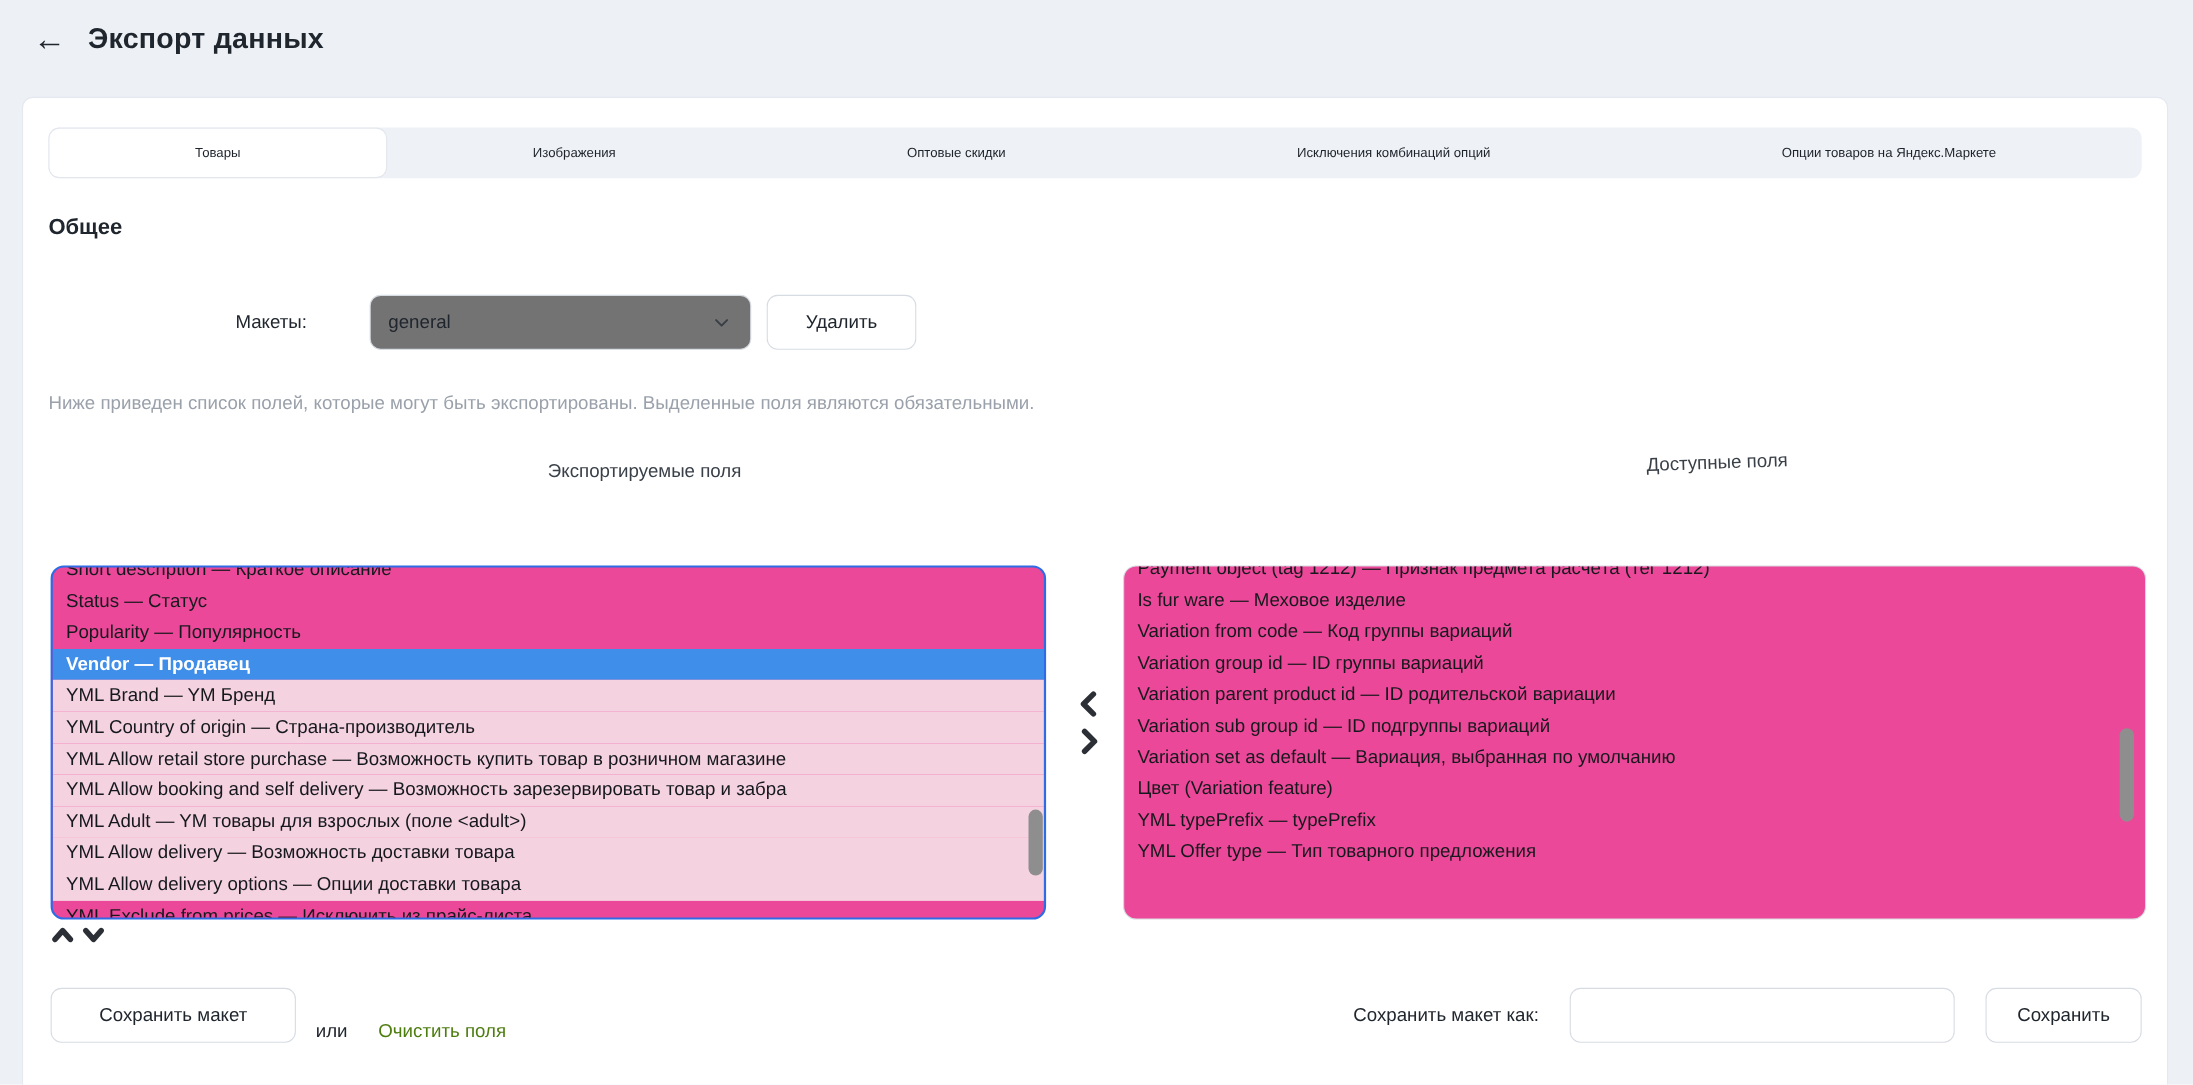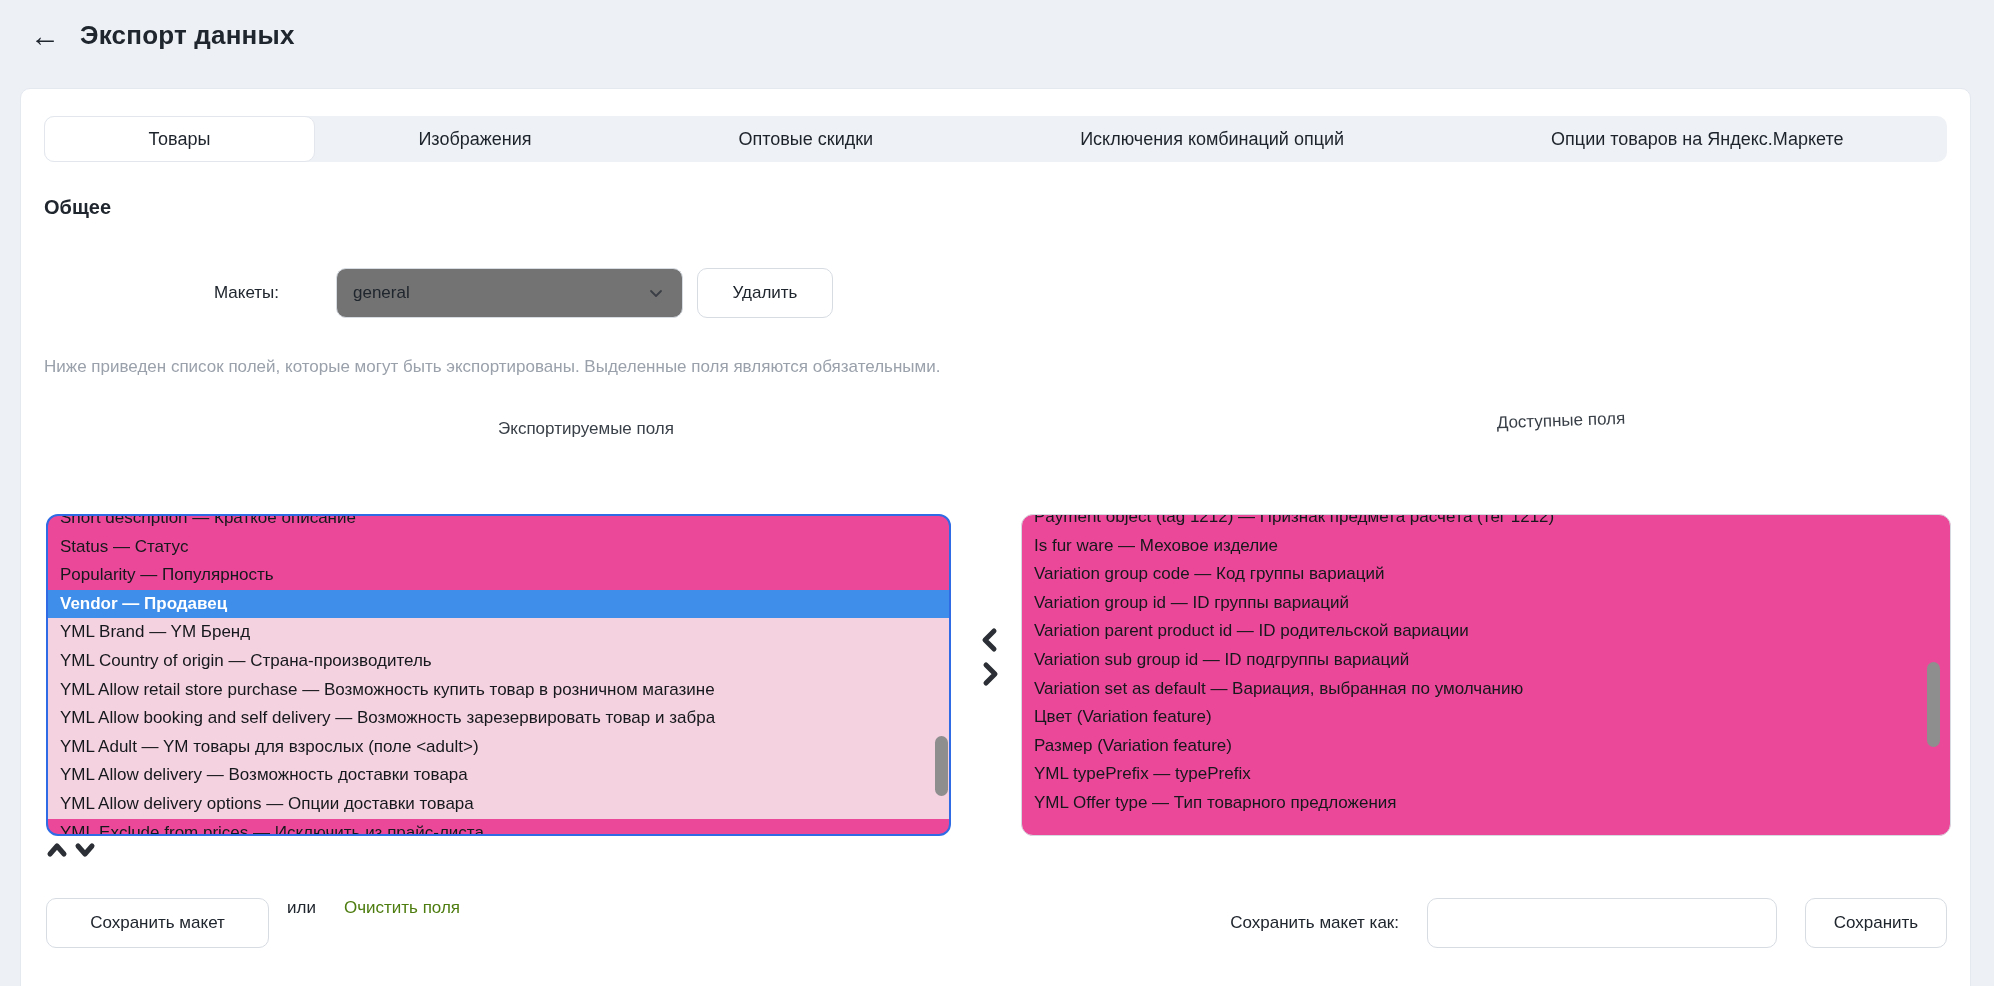--- a/index.html
+++ b/index.html
@@ -24,21 +24,21 @@
     box-sizing:border-box;
   }
 
   
   .tabstrip{
     position:absolute;left:23px;right:23px;top:27px;height:46px;
     background:#eef1f5;border-radius:10px;display:flex;align-items:stretch;
   }
   .tab{
     flex:1 1 auto;display:flex;align-items:center;justify-content:center;
-    padding:0 80px;white-space:nowrap;font-size:18px;color:#1d232b;cursor:pointer;
+    padding:0 80px;white-space:nowrap;font-size:12px;color:#1d232b;cursor:pointer;
     border-radius:10px;
   }
   .tab.active{background:#ffffff;border:1px solid #e3e7ed;box-sizing:border-box;font-weight:500;}
 
   
   .section-heading{position:absolute;left:23px;top:107px;font-size:20px;font-weight:700;color:#20262e;}
   .layouts-row{position:absolute;left:0;top:179px;height:50px;width:100%;}
   .layouts-label{position:absolute;left:193px;top:0;height:50px;line-height:50px;font-size:17px;color:#20262e;}
   .select{
     position:absolute;left:315px;top:0;width:347px;height:50px;box-sizing:border-box;
@@ -74,21 +74,21 @@
   .thumb{position:absolute;width:13px;border-radius:7px;background:#8e8e8e;cursor:pointer;}
   .thumb.left{right:1px;top:220px;height:60px;}
   .thumb.right{right:10px;top:147px;height:85px;}
 
   
   .transfer{position:absolute;left:958px;top:538px;display:flex;flex-direction:column;gap:8px;align-items:center;}
   .icon-btn{cursor:pointer;display:inline-flex;align-items:center;justify-content:center;}
   .reorder{position:absolute;left:25px;top:753px;display:flex;gap:6px;align-items:center;}
 
   
-  .footer-left{position:absolute;left:25px;top:809px;display:flex;align-items:flex-start;}
+  .footer-left{position:absolute;left:25px;top:809px;display:flex;align-items:flex-end;}
   .save-layout-btn{width:223px;height:50px;}
   .or-text{margin-left:18px;font-size:17px;color:#20262e;}
   .clear-link{margin-left:28px;font-size:17px;color:#4d7c0f;cursor:pointer;}
   .footer-right{position:absolute;right:23px;top:809px;display:flex;align-items:center;gap:28px;}
   .save-as-label{font-size:17px;color:#20262e;white-space:nowrap;}
   .save-as-input{
     width:350px;height:50px;box-sizing:border-box;border:1px solid #d7dce3;border-radius:10px;
     padding:0 14px;font-size:17px;font-family:inherit;color:#20262e;outline:none;background:#fff;
   }
   .save-btn{width:142px;height:50px;}
@@ -163,27 +163,26 @@
         <svg width="22" height="26" viewBox="0 0 22 26">
             <polyline points="7,4 16,13 7,22" fill="none" stroke="#2c3036" stroke-width="5" stroke-linecap="round" stroke-linejoin="round"></polyline>
           </svg>
       </span>
     </div>
 
     <div class="listbox available">
       <div class="rows">
         <div class="row">Payment object (tag 1212) — Признак предмета расчёта (тег 1212)</div>
         <div class="row">Is fur ware — Меховое изделие</div>
-        <div class="row">Variation group code — Код группы вариаций</div>
+        <div class="row">Variation from code — Код группы вариаций</div>
         <div class="row">Variation group id — ID группы вариаций</div>
         <div class="row">Variation parent product id — ID родительской вариации</div>
         <div class="row">Variation sub group id — ID подгруппы вариаций</div>
         <div class="row">Variation set as default — Вариация, выбранная по умолчанию</div>
         <div class="row">Цвет (Variation feature)</div>
-        <div class="row">Размер (Variation feature)</div>
         <div class="row">YML typePrefix — typePrefix</div>
         <div class="row">YML Offer type — Тип товарного предложения</div>
       </div>
       <div class="thumb right"></div>
     </div>
 
     <div class="reorder">
       <span class="icon-btn">
         <svg width="22" height="16" viewBox="0 0 22 16">
             <polyline points="4,12 11,4 18,12" fill="none" stroke="#2c3036" stroke-width="5" stroke-linecap="round" stroke-linejoin="round"></polyline>

